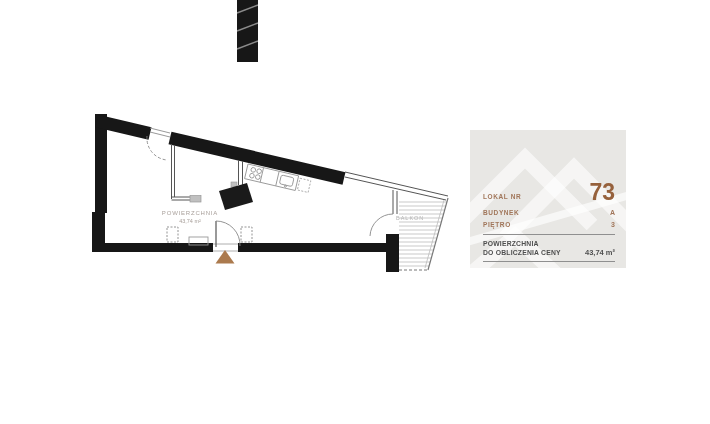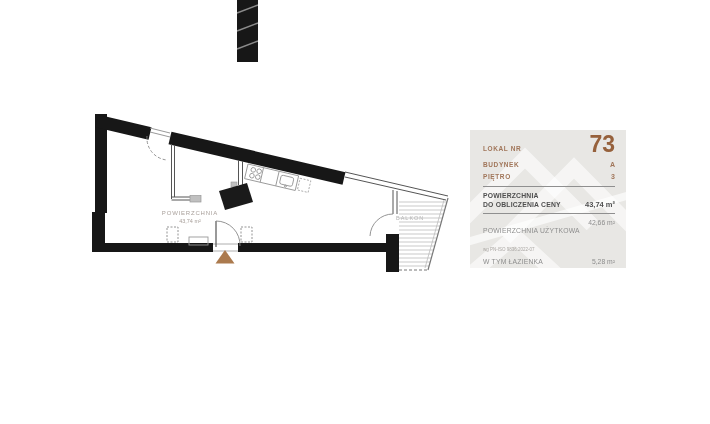--- a/index.html
+++ b/index.html
@@ -10,21 +10,21 @@
   }
   #plan-svg { position:absolute; left:0; top:0; }
 
   
   .panel {
     position:absolute; left:470px; top:130px; width:156px; height:138px;
     background:#e8e7e4; box-sizing:border-box; overflow:hidden;
   }
   .panel .wm { position:absolute; left:0; top:0; width:100%; height:100%; }
   .panel .content {
-    position:relative; z-index:1; padding:4px 11px 6px 13px; box-sizing:border-box;
+    position:relative; z-index:1; padding:4px 11px 6px 13px; box-sizing:border-box;margin-top:48px;
   }
   .row { display:flex; justify-content:space-between; }
   .lbl-brown {
     color:#a1765a; font-size:6.5px; font-weight:bold; letter-spacing:.6px;
   }
   .r1 { align-items:flex-start; height:24px; }
   .r1 .lbl-brown { margin-top:11px; }
   .unit-number {
     color:#96613c; font-size:23px; font-weight:bold; line-height:21px; letter-spacing:0;
   }

